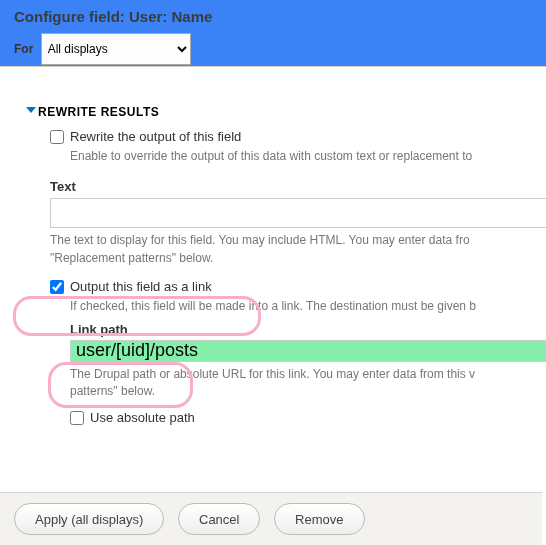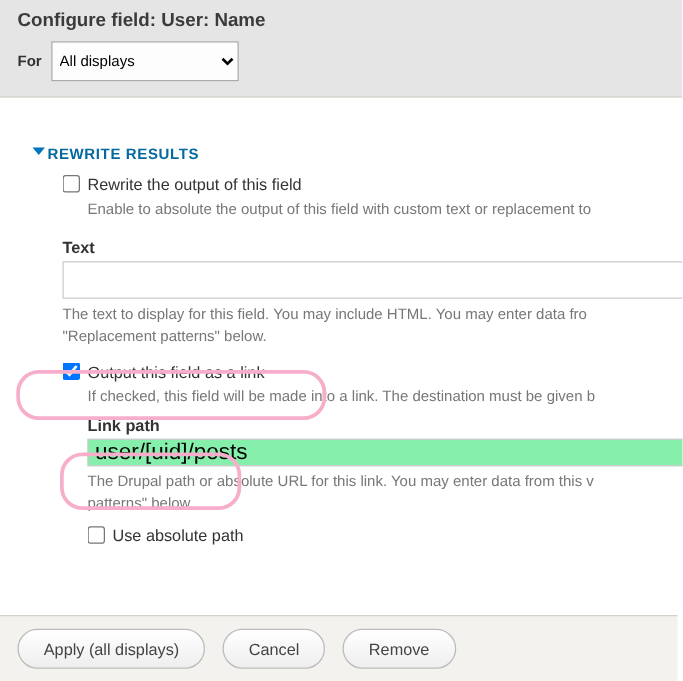--- a/index.html
+++ b/index.html
@@ -8,23 +8,23 @@
     font-family: "Lucida Grande", "Lucida Sans Unicode", Verdana, sans-serif;
     font-size: 13px;
     color: #333;
     background: #fff;
     width: 546px;
     height: 545px;
     overflow: hidden;
     position: relative;
   }
   .header {
-    background: #e5e5e5;
+    background: #3b82f6;
     border-bottom: 1px solid #d6d2cb;
-    padding: 8px 14px 12px;
+    padding: 8px 14px 1px;
   }
   .title {
     font-weight: bold;
     font-size: 15px;
     color: #3b3b3b;
   }
   .for-row {
     margin-top: 8px;
     font-size: 12px;
   }
@@ -35,42 +35,42 @@
     border: 1px solid #aaa;
     background: #fdfdfd;
     width: 150px;
     height: 32px;
   }
   .content {
     padding: 38px 28px 10px;
     position: relative;
   }
   .fieldset-legend {
-    color: #0369a1;
+    color: #000000;
     font-weight: bold;
     letter-spacing: 0.5px;
     font-size: 12px;
   }
   .triangle {
     display: inline-block;
     width: 0; height: 0;
     border-top: 5px solid transparent;
     border-bottom: 5px solid transparent;
     border-left: 6px solid #0074bd;
     transform: rotate(90deg);
     margin-right: 4px;
     vertical-align: 1px;
   }
   .inner {
     padding: 6px 0 0 22px;
   }
   .form-item { margin: 4px 0; }
   .checkbox-row {
     display: flex;
-    align-items: flex-start;
+    align-items: flex-end;
     gap: 6px;
   }
   .checkbox-row input[type=checkbox] {
     width: 14px; height: 14px;
     margin: 0;
   }
   .checkbox-row label {
     font-size: 13px;
     color: #333;
   }
@@ -164,21 +164,21 @@
   <div class="fieldset-legend">
     <span class="triangle"></span><span>REWRITE RESULTS</span>
   </div>
   <div class="inner">
 
     <div class="form-item">
       <div class="checkbox-row">
         <input type="checkbox" style="">
         <label>Rewrite the output of this field</label>
       </div>
-      <div class="desc">Enable to absolute the output of this field with custom text or replacement to</div>
+      <div class="desc">Enable to override the output of this data with custom text or replacement to</div>
     </div>
 
     <label class="label-strong">Text</label>
     <input class="text-input-wide" type="text" value="" style="">
     <div class="desc-wide">The text to display for this field. You may include HTML. You may enter data fro "Replacement patterns" below.</div>
 
     <div class="form-item" style="margin-top:12px">
       <div class="checkbox-row">
         <input type="checkbox" checked="" style="">
         <label>Output this field as a link</label>

